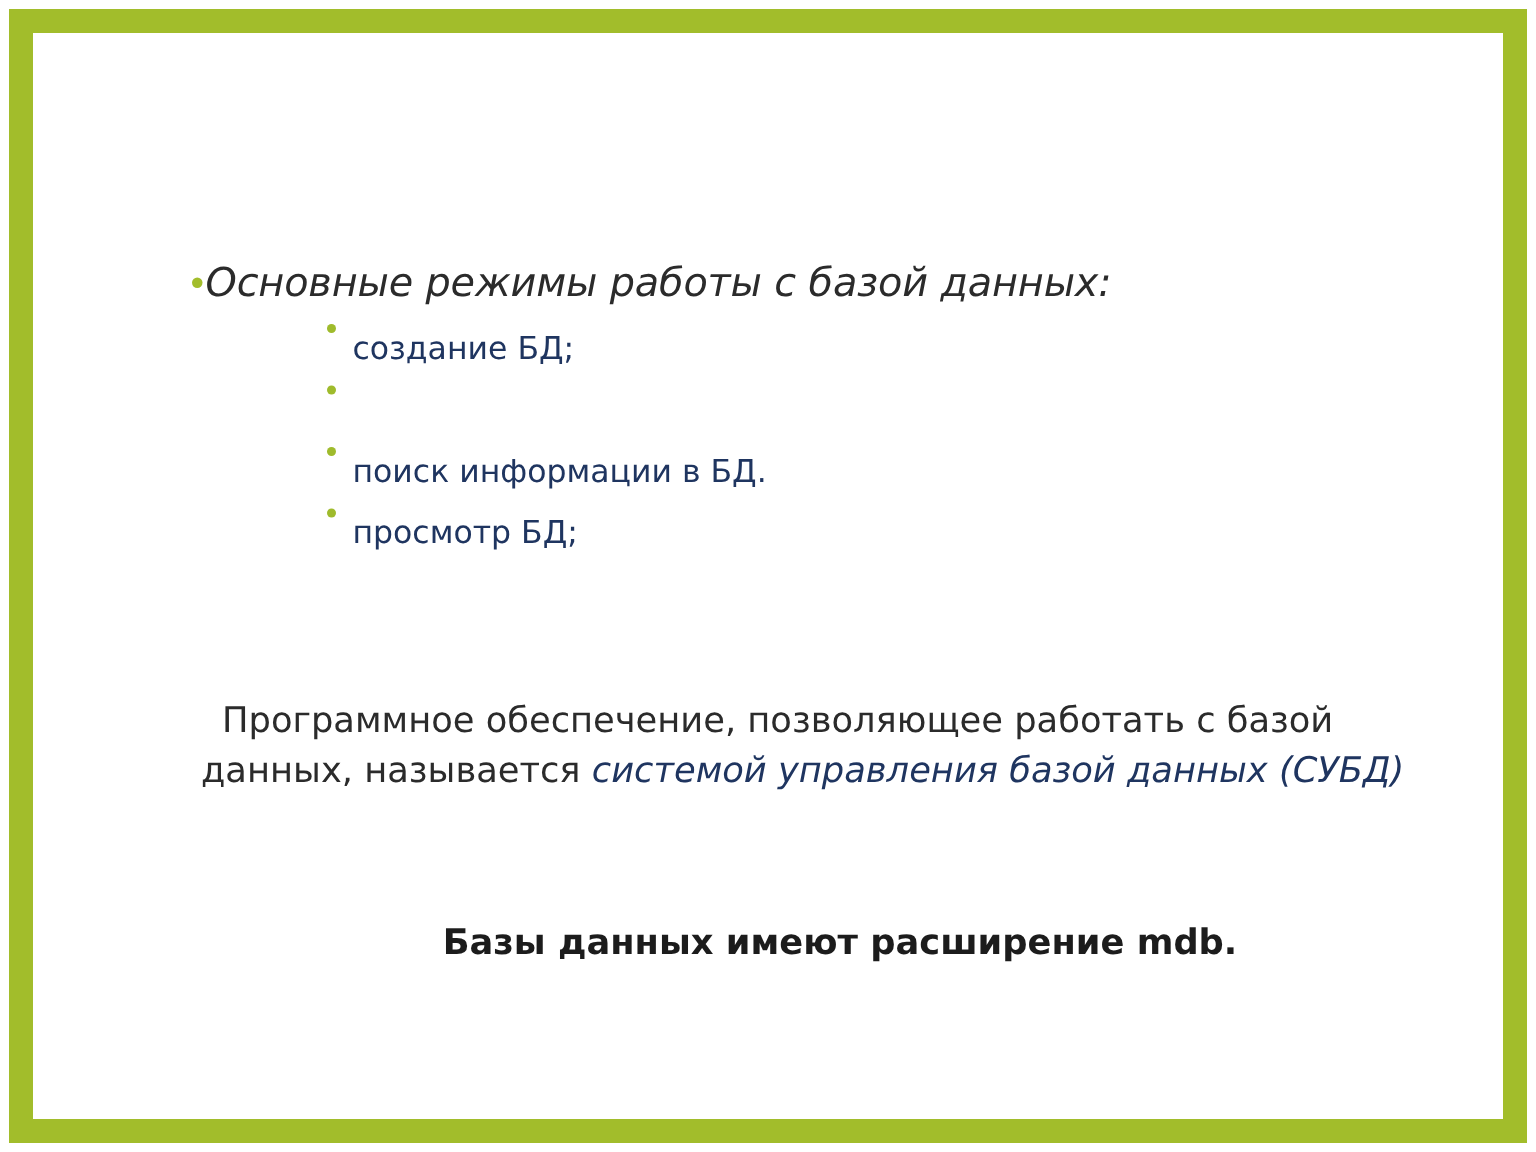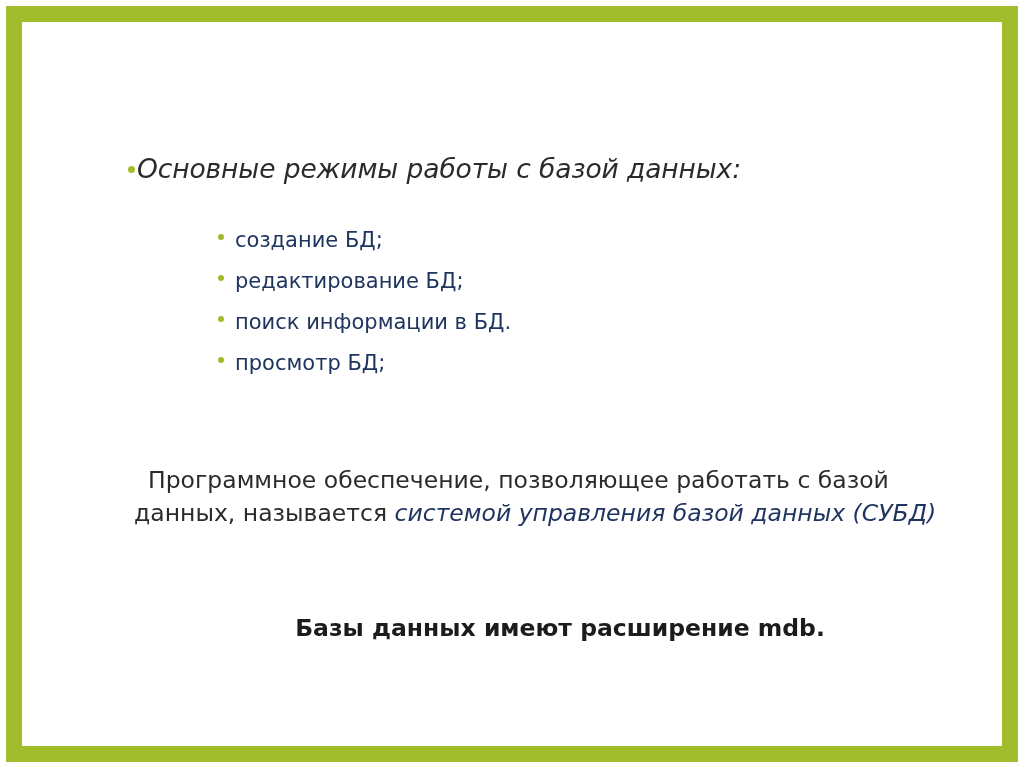--- a/index.html
+++ b/index.html
@@ -35,21 +35,21 @@
   .canvas {
     position: absolute;
     inset: 0;
     background: #ffffff;
   }
 
   
   .heading-row {
     position: absolute;
     left: 106px;
-    top: 132px;
+    top: 152px;
     display: flex;
     align-items: baseline;
     white-space: nowrap;
   }
   .bullet-lg {
     width: 7px;
     height: 7px;
     border-radius: 50%;
     background: #a2bd2b;
     margin-right: 2px;
@@ -67,21 +67,21 @@
   }
 
   
   .sublist {
     position: absolute;
     left: 196px;
     top: 198px;
   }
   .subitem {
     display: flex;
-    align-items: center;
+    align-items: flex-start;
     height: 41px;
     white-space: nowrap;
   }
   .bullet-sm {
     width: 6px;
     height: 6px;
     border-radius: 50%;
     background: #9fbb2c;
     margin-right: 11px;
     flex: 0 0 auto;
@@ -140,21 +140,20 @@
         <span class="heading-text">Основные режимы работы с базой данных:</span>
       </div>
 
       <div class="sublist">
         <div class="subitem">
           <span class="bullet-sm"></span>
           <span class="subitem-text">создание БД;</span>
         </div>
         <div class="subitem">
           <span class="bullet-sm"></span>
-          <span class="subitem-text">редактирование БД;</span>
         </div>
         <div class="subitem">
           <span class="bullet-sm"></span>
           <span class="subitem-text">поиск информации в БД.</span>
         </div>
         <div class="subitem">
           <span class="bullet-sm"></span>
           <span class="subitem-text">просмотр БД;</span>
         </div>
       </div>

